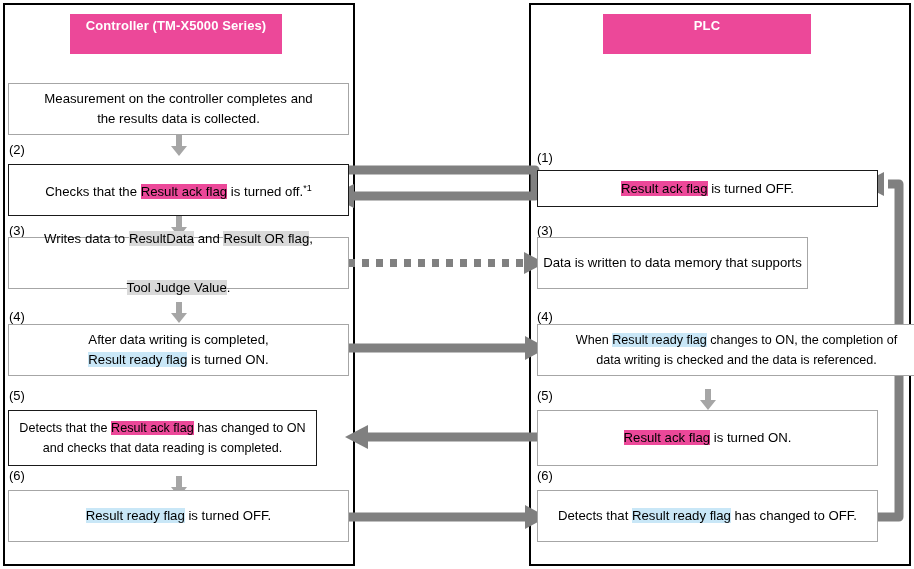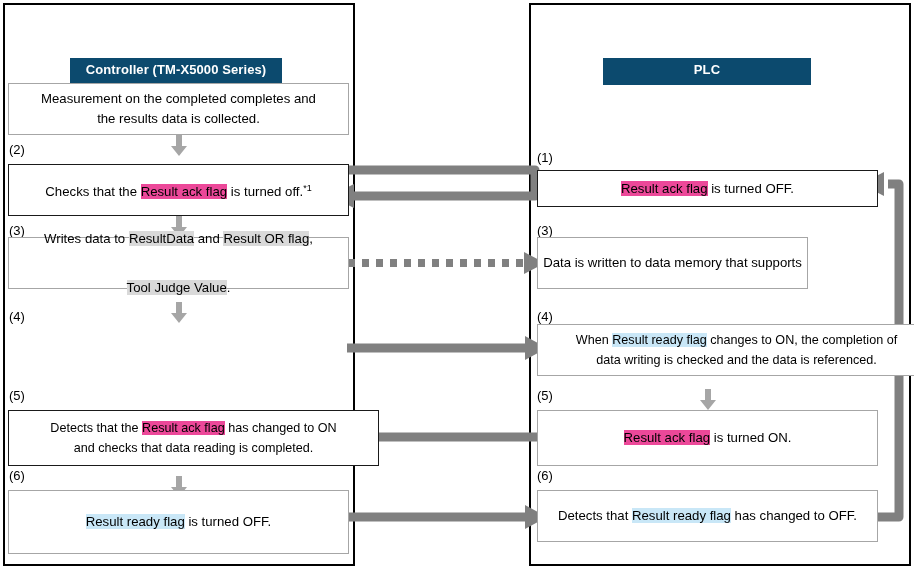--- a/index.html
+++ b/index.html
@@ -10,22 +10,22 @@
   }
   #stage{position:absolute;left:0;top:0;width:914px;height:569px;}
 
   
   .column{position:absolute;top:3px;height:563px;border:2px solid #000;background:#fff;box-sizing:border-box;}
   #col-controller{left:3px;width:352px;}
   #col-plc{left:529px;width:382px;}
 
   
   .badge{
-    position:absolute;background:#0c4a6e;color:#fff;font-weight:bold;font-size:13px;
-    text-align:center;line-height:23px;height:27px;box-sizing:border-box;letter-spacing:0.1px;margin-top:44px;
+    position:absolute;background:#ec4899;color:#fff;font-weight:bold;font-size:13px;
+    text-align:center;line-height:23px;height:40px;box-sizing:border-box;letter-spacing:0.1px;
   }
   #badge-controller{left:70px;top:14px;width:212px;}
   #badge-plc{left:603px;top:14px;width:208px;}
 
   
   .stepbox{
     position:absolute;background:#fff;border:1px solid #a6a6a6;box-sizing:border-box;
     font-size:13.2px;line-height:20px;text-align:center;color:#000;
     display:flex;flex-direction:column;align-items:center;justify-content:center;
     padding:2px 5px;
@@ -130,40 +130,44 @@
   <div class="stepnum" style="left:9px;top:389px;">(5)</div>
   <div class="stepnum" style="left:9px;top:469px;">(6)</div>
 
   <div class="stepnum" style="left:537px;top:151px;">(1)</div>
   <div class="stepnum" style="left:537px;top:224px;">(3)</div>
   <div class="stepnum" style="left:537px;top:310px;">(4)</div>
   <div class="stepnum" style="left:537px;top:389px;">(5)</div>
   <div class="stepnum" style="left:537px;top:469px;">(6)</div>
 
   <div class="stepbox" style="left:8px;top:83px;width:341px;height:52px;">
-      <div class="ln"><span>Measurement on the completed completes and</span></div>
+      <div class="ln"><span>Measurement on the controller completes and</span></div>
       <div class="ln"><span>the results data is collected.</span></div>
     </div>
 
   <div class="stepbox dark" style="left:8px;top:164px;width:341px;height:52px;">
       <div class="ln"><span>Checks that the </span><span class="hl-y">Result ack flag</span><span> is turned off.</span><sup class="fn">*1</sup></div>
     </div>
 
   <div class="stepbox" style="left:8px;top:237px;width:341px;height:52px;gap:29px;">
       <div class="ln"><span>Writes data to </span><span class="hl-g">ResultData</span><span> and </span><span class="hl-g">Result OR flag</span><span>,</span></div>
       <div class="ln"><span class="hl-g">Tool Judge Value</span><span>.</span></div>
     </div>
 
+  <div class="stepbox" style="left:8px;top:324px;width:341px;height:52px;">
+      <div class="ln"><span>After data writing is completed,</span></div>
+      <div class="ln"><span class="hl-b">Result ready flag</span><span> is turned ON.</span></div>
+    </div>
 
-  <div class="stepbox dark tight" style="left:8px;top:410px;width:371px;height:56px;">
+  <div class="stepbox dark tight" style="left:8px;top:410px;width:309px;height:56px;">
       <div class="ln"><span>Detects that the </span><span class="hl-y">Result ack flag</span><span> has changed to ON</span></div>
       <div class="ln"><span>and checks that data reading is completed.</span></div>
     </div>
 
-  <div class="stepbox" style="left:8px;top:490px;width:341px;height:64px;">
+  <div class="stepbox" style="left:8px;top:490px;width:341px;height:52px;">
       <div class="ln"><span class="hl-b">Result ready flag</span><span> is turned OFF.</span></div>
     </div>
 
   <div class="stepbox dark" style="left:537px;top:170px;width:341px;height:37px;">
       <div class="ln"><span class="hl-y">Result ack flag</span><span> is turned OFF.</span></div>
     </div>
 
   <div class="stepbox" style="left:537px;top:237px;width:271px;height:52px;">
       <div class="ln"><span>Data is written to data memory that supports</span></div>
     </div>

